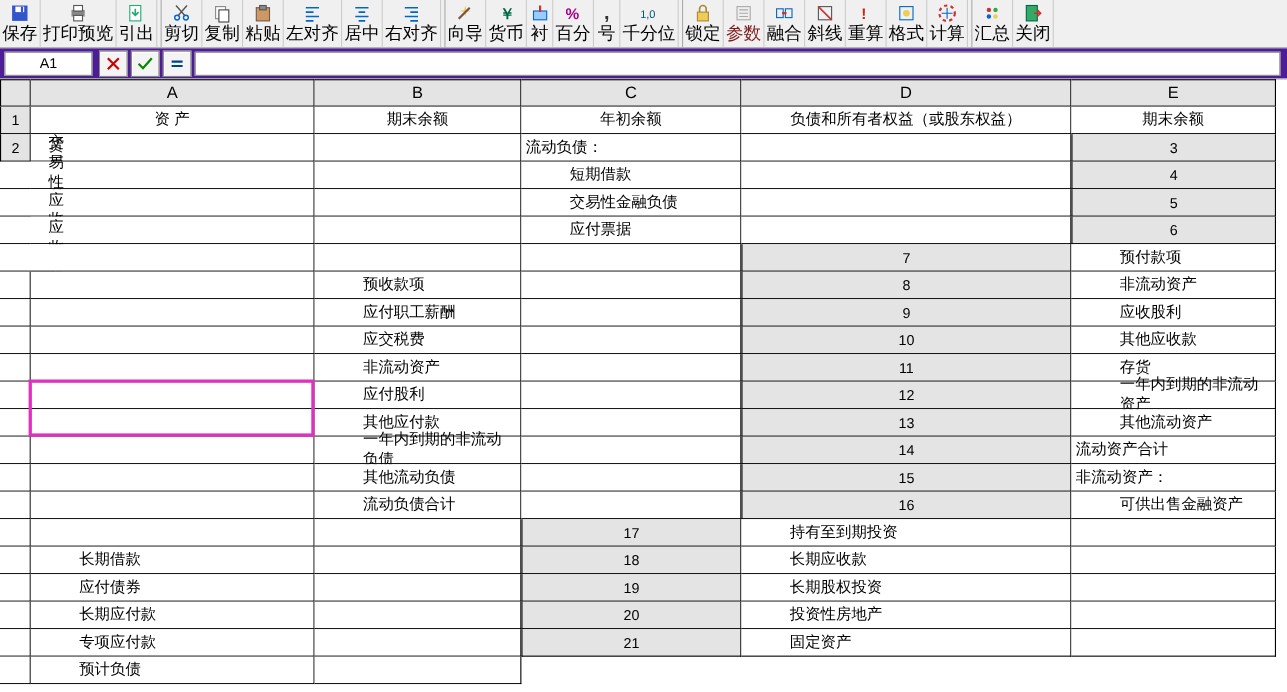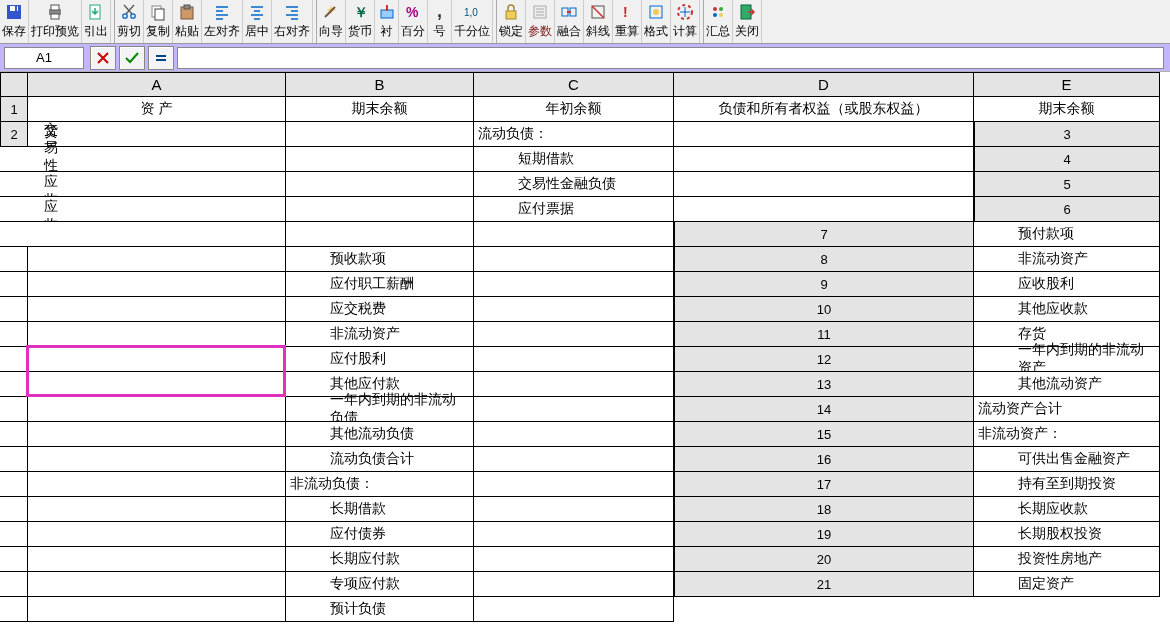--- a/index.html
+++ b/index.html
@@ -22,28 +22,28 @@
   }
   .tb-btn {
     display: flex; flex-direction: column;
     align-items: center; justify-content: flex-start;
     padding: 2px 2px 1px 2px;
     min-width: 24px;
     cursor: pointer;
     border-right: 1px solid #ccc;
   }
   .tb-btn .ico { height: 20px; display:flex; align-items:center; justify-content:center; }
-  .tb-btn .lbl { font-size: 12px; line-height: 16px; white-space: nowrap; color:#000; padding-top:1px;}
+  .tb-btn .lbl { font-size: 16px; line-height: 16px; white-space: nowrap; color:#000; padding-top:1px;}
   .tb-btn.disabled .lbl { color: #7f1d1d; }
   .sep { width: 4px; border-right: 1px solid #aaa; margin-right:0px;}
 
   
   .namebar {
     display: flex; align-items: center;
-    background: #c4b5fd;
+    background: #4c1d95;
     height: 28px;
     border-bottom: 1px solid #b0b0b0;
     padding-left: 4px;
   }
   .namebox {
     width: 80px; height: 22px;
     background: #fff; border: 1px solid #888;
     display: flex; align-items: center; justify-content: center;
     font-size: 13px; margin-right: 6px;
   }
@@ -424,21 +424,20 @@
       <div class="rcell">15</div>
       <div class="cell">非流动资产：</div>
       <div class="cell"></div>
       <div class="cell"></div>
       <div class="cell ind1">流动负债合计</div>
       <div class="cell"></div>
       <div class="rcell">16</div>
       <div class="cell ind1">可供出售金融资产</div>
       <div class="cell"></div>
       <div class="cell"></div>
-      <div class="cell">非流动负债：</div>
       <div class="cell"></div>
       <div class="rcell">17</div>
       <div class="cell ind1">持有至到期投资</div>
       <div class="cell"></div>
       <div class="cell"></div>
       <div class="cell ind1">长期借款</div>
       <div class="cell"></div>
       <div class="rcell">18</div>
       <div class="cell ind1">长期应收款</div>
       <div class="cell"></div>

